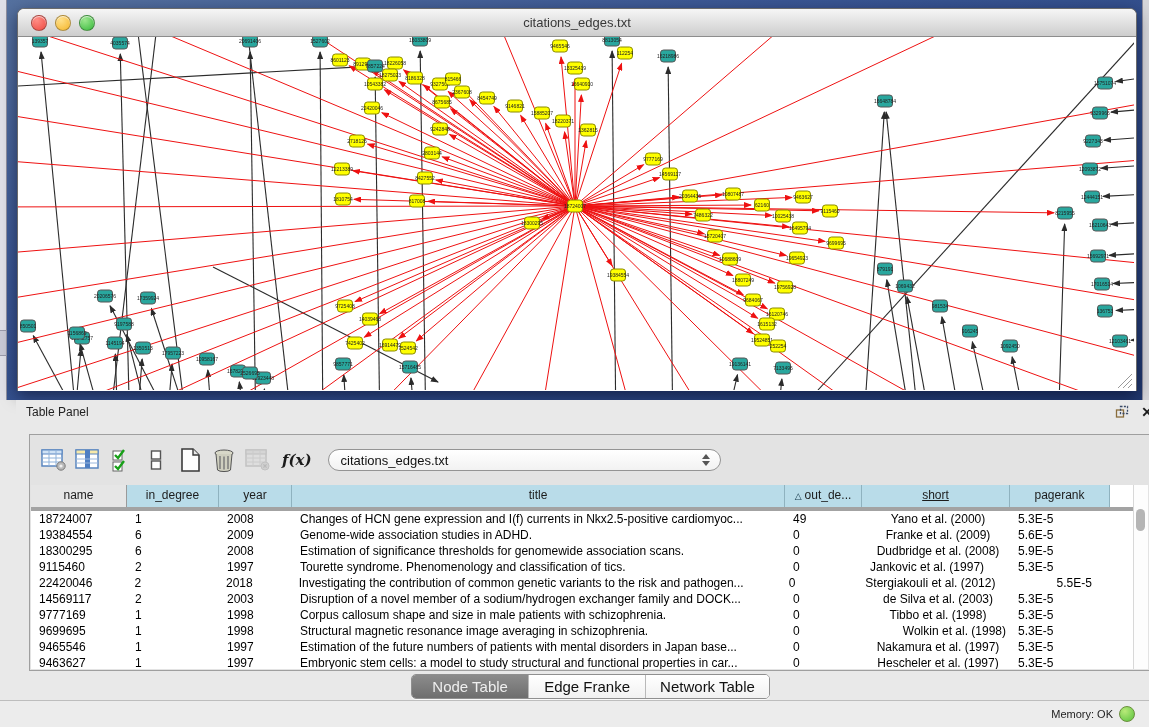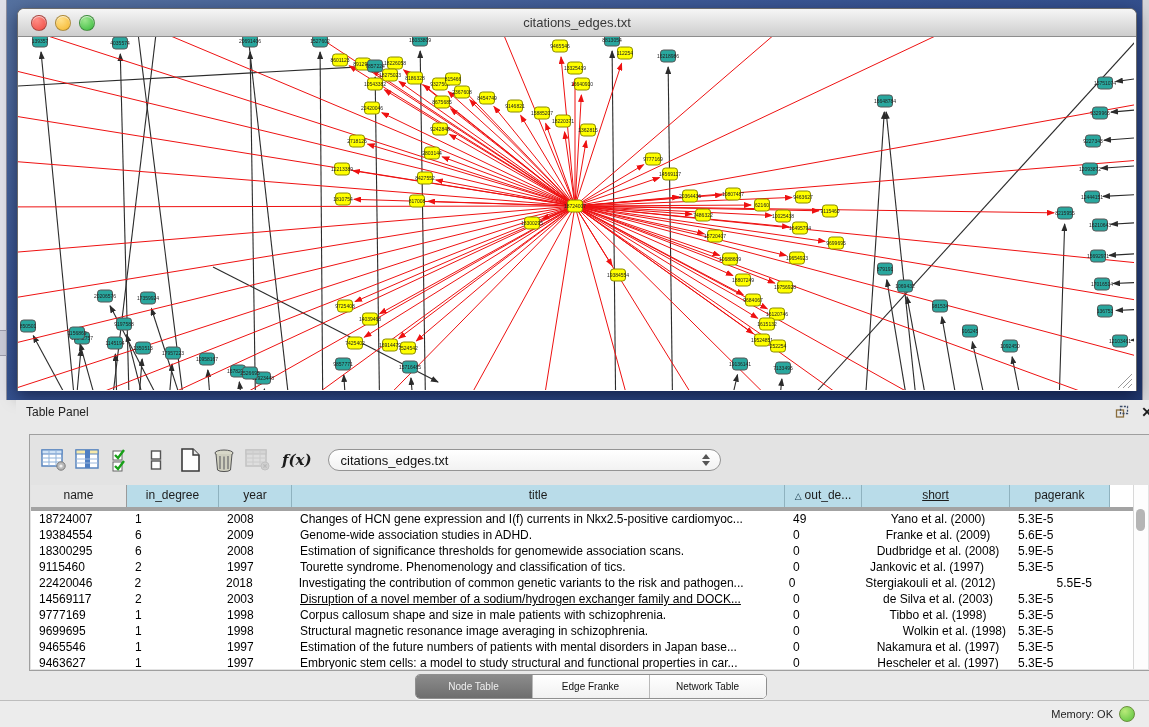--- a/index.html
+++ b/index.html
@@ -59,21 +59,21 @@
   .th .sort{font-size:9px;margin-right:3px;color:#134;}
   .tbody .tr{display:flex;height:16px;line-height:16px;}
   .td{box-sizing:border-box;font-size:12px;color:#000;padding:0 4px 0 8px;
       overflow:hidden;white-space:nowrap;text-overflow:clip;}
   .vscroll{position:absolute;right:0;top:0;bottom:0;width:14px;background:#fdfdfd;border-left:1px solid #d8d8d8;}
   .vthumb{position:absolute;left:2px;top:24px;width:9px;height:22px;border-radius:5px;background:#b5b5b5;}
 
   .tabs{position:absolute;left:0;top:274px;width:100%;display:flex;justify-content:center;}
   .seg{display:flex;height:23px;border:1px solid #8f8f8f;border-radius:5px;overflow:hidden;background:#fff;
        box-shadow:0 1px 0 rgba(255,255,255,.7);}
-  .seg .tab{min-width:88px;padding:0 14px;font-size:10px;line-height:23px;text-align:center;color:#111;
+  .seg .tab{min-width:88px;padding:0 14px;font-size:15px;line-height:23px;text-align:center;color:#111;
             background:linear-gradient(#ffffff,#f1f1f1);border-left:1px solid #b9b9b9;}
   .seg .tab:first-child{border-left:none;}
   .seg .tab.active{background:linear-gradient(#8c8c8c,#6e6e6e);color:#efefef;}
 
   .statusbar{position:absolute;left:0;top:700px;width:1149px;height:27px;background:#ececec;
              border-top:1px solid #bdbdbd;}
   .mem{position:absolute;right:14px;top:5px;display:flex;align-items:center;gap:6px;}
   .mem-label{font-size:11px;color:#222;}
   .mem-dot{width:14px;height:14px;border-radius:50%;border:1px solid #6a8f3c;
            background:radial-gradient(circle at 35% 30%,#b9ea79,#58c23e);}
@@ -779,21 +779,21 @@
             <div class="td" style="width: 73px;">2018</div>
             <div class="td" style="width: 493px;">Investigating the contribution of common genetic variants to the risk and pathogen...</div>
             <div class="td" style="width: 77px;">0</div>
             <div class="td" style="width: 148px; ">Stergiakouli et al. (2012)</div>
             <div class="td" style="width: 100px; margin-left: 44px;">5.5E-5</div>
           </div>
           <div class="tr">
             <div class="td" style="width: 96px;">14569117</div>
             <div class="td" style="width: 92px;">2</div>
             <div class="td" style="width: 73px;">2003</div>
-            <div class="td" style="width: 493px; text-decoration: underline;">Disruption of a novel member of a sodium/hydrogen exchanger family and DOCK...</div>
+            <div class="td" style="width: 493px;">Disruption of a novel member of a sodium/hydrogen exchanger family and DOCK...</div>
             <div class="td" style="width: 77px;">0</div>
             <div class="td" style="width: 148px; text-align: center;">de Silva et al. (2003)</div>
             <div class="td" style="width: 100px;">5.3E-5</div>
           </div>
           <div class="tr">
             <div class="td" style="width: 96px;">9777169</div>
             <div class="td" style="width: 92px;">1</div>
             <div class="td" style="width: 73px;">1998</div>
             <div class="td" style="width: 493px;">Corpus callosum shape and size in male patients with schizophrenia.</div>
             <div class="td" style="width: 77px;">0</div>

